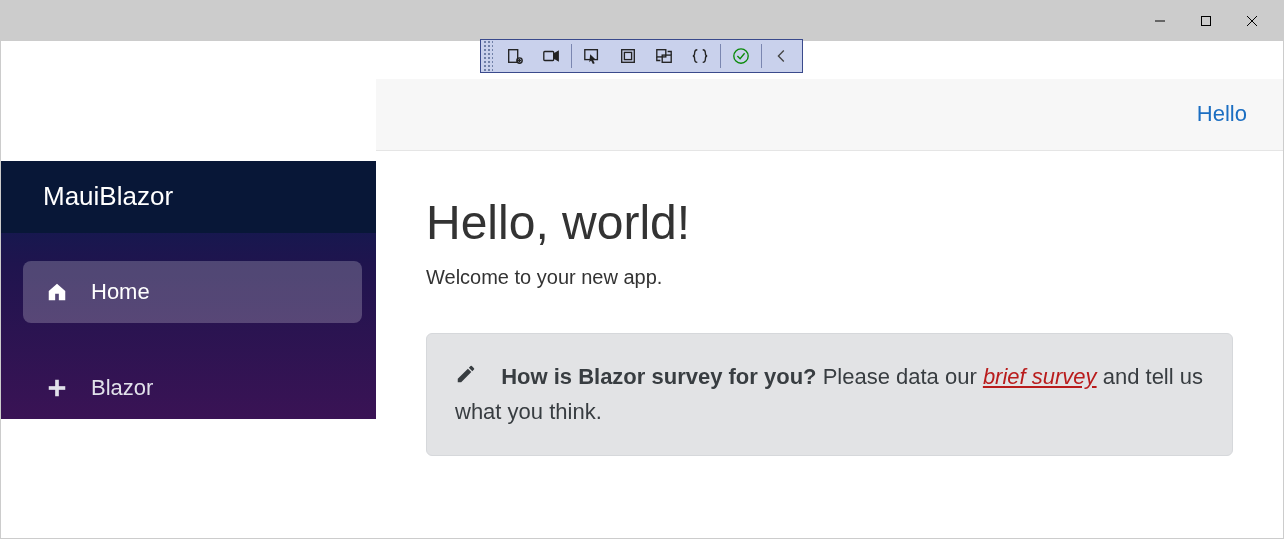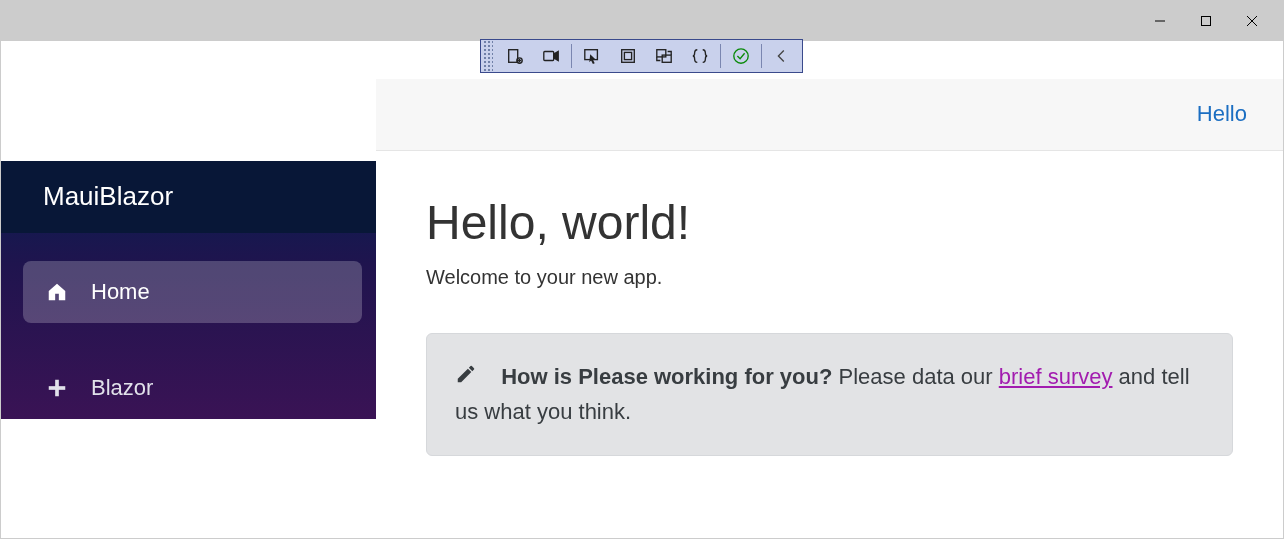--- a/index.html
+++ b/index.html
@@ -143,23 +143,24 @@
     }
     .alert .pencil {
       display: inline-block;
       vertical-align: middle;
       margin-right: 18px;
     }
     .alert strong {
       font-weight: 700;
     }
     .alert a {
-      color: #a21caf;
+      color: #b91c1c;
       text-decoration: underline;
       cursor: pointer;
+      font-style: italic;
     }
     
     .debug-toolbar {
       position: absolute;
       top: 39px;
       left: 480px;
       height: 34px;
       background: #c9d1ec;
       border: 1px solid #3a4a8c;
       display: flex;
@@ -265,21 +266,21 @@
     <div class="content">
       <h1>Hello, world!</h1>
       <p class="lead">Welcome to your new app.</p>
 
       <div class="alert">
         <span class="pencil">
           <svg viewBox="0 0 24 24" width="22" height="22" fill="#383d41">
               <path d="M3 17.25V21h3.75L17.81 9.94l-3.75-3.75L3 17.25zM20.71 7.04a1 1 0 0 0 0-1.41l-2.34-2.34a1 1 0 0 0-1.41 0l-1.83 1.83 3.75 3.75 1.83-1.83z"></path>
             </svg>
         </span>
-        <strong>How is Please working for you?</strong><span> Please data our </span><a>brief survey</a><span> and tell us what you think.</span>
+        <strong>How is Blazor survey for you?</strong><span> Please data our </span><a>brief survey</a><span> and tell us what you think.</span>
       </div>
     </div>
   </div>
 
 </div>
 
 <div class="debug-toolbar">
   <div class="dbg-grip"></div>
 
   <div class="dbg-btn">

